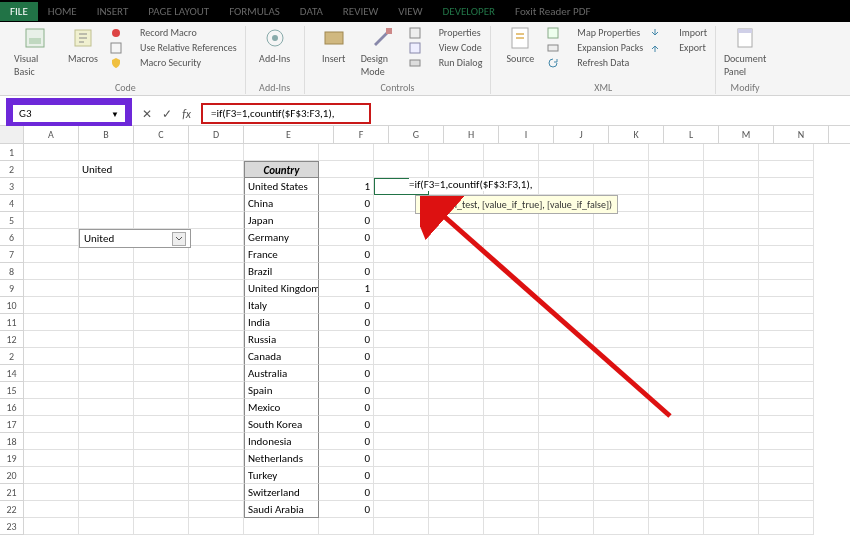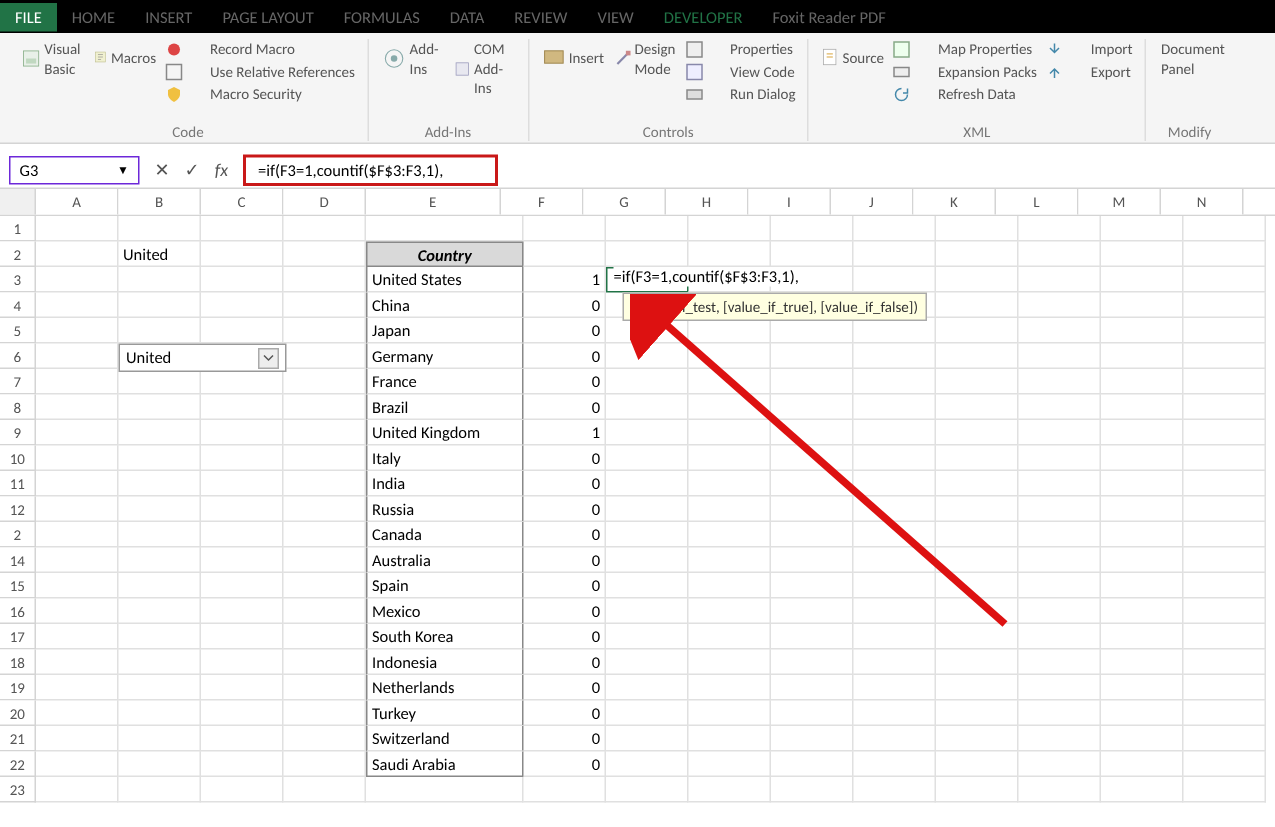--- a/index.html
+++ b/index.html
@@ -6,40 +6,40 @@
 body{background:#fff;width:850px;height:551px;overflow:hidden;position:relative;}
 .tabs{display:flex;background:#000000;height:22px;align-items:center;font-size:11px;}
 .tab{padding:3px 10px;color:#666;cursor:pointer;}
 .tab.file{background:#217346;color:#fff;}
 .tab.active{color:#217346;}
 .ribbon{display:flex;background:#f5f5f5;padding:4px 6px 2px;height:74px;border-bottom:1px solid #d4d4d4;}
 .rgroup{display:flex;flex-direction:column;align-items:center;justify-content:flex-start;padding:0 8px;border-right:1px solid #ddd;height:68px;}
 .rgroup:last-child{border-right:none;}
 .gbody{display:flex;align-items:flex-start;gap:6px;flex:1;}
 .glabel{font-size:10px;color:#777;margin-top:auto;}
-.bigbtn{display:flex;align-items:center;font-size:10px;color:#555;gap:2px;width:42px;}
+.bigbtn{display:flex;flex-direction:column;align-items:center;font-size:10px;color:#555;gap:2px;width:42px;}
 .bigbtn svg{width:24px;height:24px;}
 .smallbtns{display:flex;flex-direction:column;gap:2px;font-size:10px;color:#555;}
 .smrow{display:flex;align-items:center;gap:18px;white-space:nowrap;}
 .smrow svg{width:12px;height:12px;}
 .namebox-bar{display:flex;align-items:center;height:24px;border-bottom:1px solid #d4d4d4;background:#fff;margin-top:6px;}
-.namebox{width:87px;border:1px solid #6d28d9;font-size:11px;padding:2px 6px;margin-left:6px;display:flex;justify-content:space-between;align-items:center;gap:40px;}
+.namebox{width:126px;border:7px solid #6d28d9;font-size:11px;padding:2px 6px;margin-left:6px;display:flex;justify-content:space-between;align-items:center;gap:40px;}
 .fxicons{display:flex;gap:10px;margin:0 10px;align-items:center;}
 .fxicons span{font-size:12px;color:#555;}
 .fxbox{border:2px solid #c91818;padding:2px 8px;font-size:11px;flex:0 0 auto;min-width:170px;color:#000;}
 .sheet{position:relative;}
 .colheads{display:flex;height:18px;background:#fff;border-bottom:1px solid #d4d4d4;}
 .corner{width:24px;border-right:1px solid #d4d4d4;background:#f0f0f0;}
 .ch{width:55px;border-right:1px solid #d4d4d4;font-size:10px;color:#555;text-align:center;line-height:18px;background:#fff;}
 .ch.E{width:90px;}
 .rows{}
 .row{display:flex;height:17px;}
 .rh{width:24px;border-right:1px solid #d4d4d4;border-bottom:1px solid #d4d4d4;font-size:10px;color:#555;text-align:center;line-height:17px;background:#fff;}
 .cell{width:55px;border-right:1px solid #e0e0e0;border-bottom:1px solid #e0e0e0;font-size:11px;padding:0 3px;line-height:17px;overflow:hidden;white-space:nowrap;}
-.cell.E{width:105px;}
+.cell.E{width:75px;}
 .th{background:#d9d9d9;font-weight:bold;font-style:italic;text-align:center;border:1px solid #888;}
 .td{border-left:1px solid #888;border-right:1px solid #888;}
 .tdlast{border-bottom:1px solid #888;}
 .fval{text-align:right;}
 .active-cell{border:1px solid #217346;}
 .dd{position:absolute;border:1px solid #999;background:#fff;font-size:11px;padding:2px 4px;display:flex;align-items:center;justify-content:space-between;}
 .dd-arrow{width:14px;height:14px;border:1px solid #aaa;background:#eee;display:flex;align-items:center;justify-content:center;}
 .editing{position:absolute;font-size:11px;background:#fff;}
 .tooltip{position:absolute;background:#ffffe1;border:1px solid #aaa;font-size:10px;padding:2px 5px;color:#333;}
 .arrow{position:absolute;pointer-events:none;}
@@ -102,26 +102,20 @@
   </div>
   <div class="rgroup">
     <div class="gbody">
       <div class="bigbtn">
           <svg viewBox="0 0 24 24">
             <circle cx="12" cy="12" r="8" fill="none" stroke="#8aa"></circle>
             <circle cx="12" cy="12" r="3" fill="#8aa"></circle>
           </svg>
           <span>Add-Ins</span>
         </div>
-      <div class="bigbtn">
-          <svg viewBox="0 0 24 24">
-            <rect x="4" y="4" width="16" height="16" fill="#e8e8f0" stroke="#99b"></rect>
-          </svg>
-          <span>COM Add-Ins</span>
-        </div>
     </div>
     <div class="glabel">Add-Ins</div>
   </div>
   <div class="rgroup">
     <div class="gbody">
       <div class="bigbtn">
           <svg viewBox="0 0 24 24">
             <rect x="3" y="6" width="18" height="12" fill="#d0b880" stroke="#a08850"></rect>
           </svg>
           <span>Insert</span>

